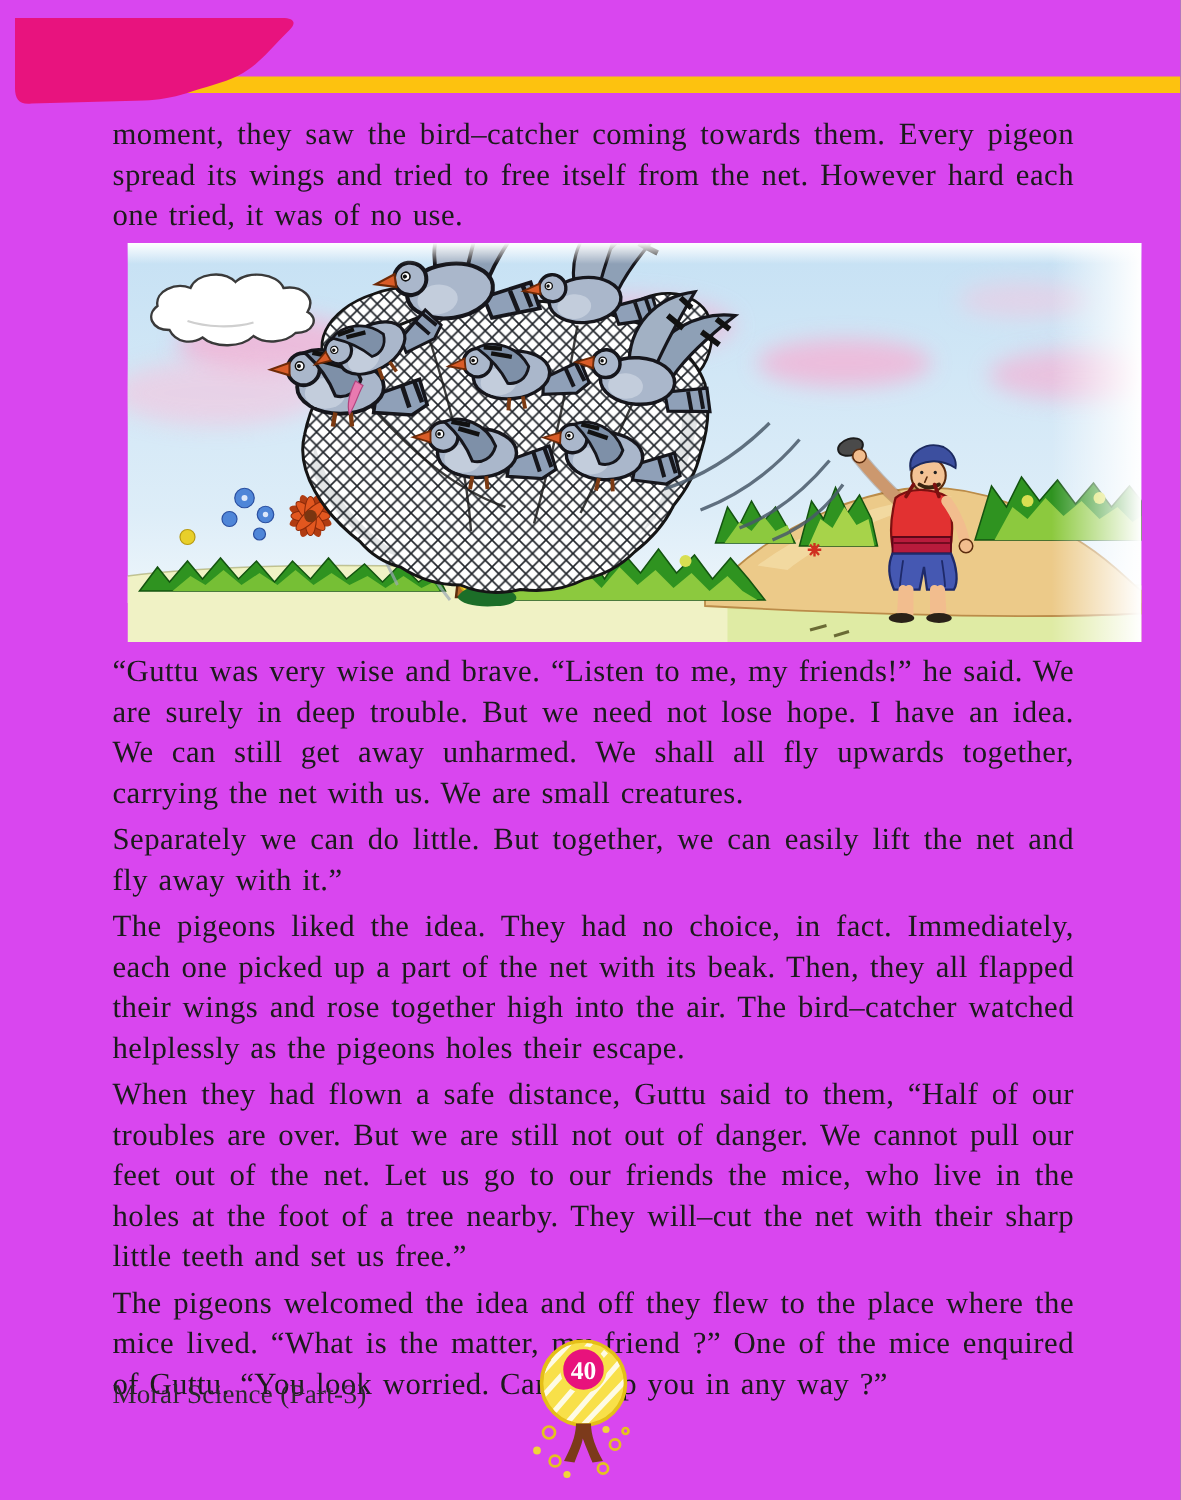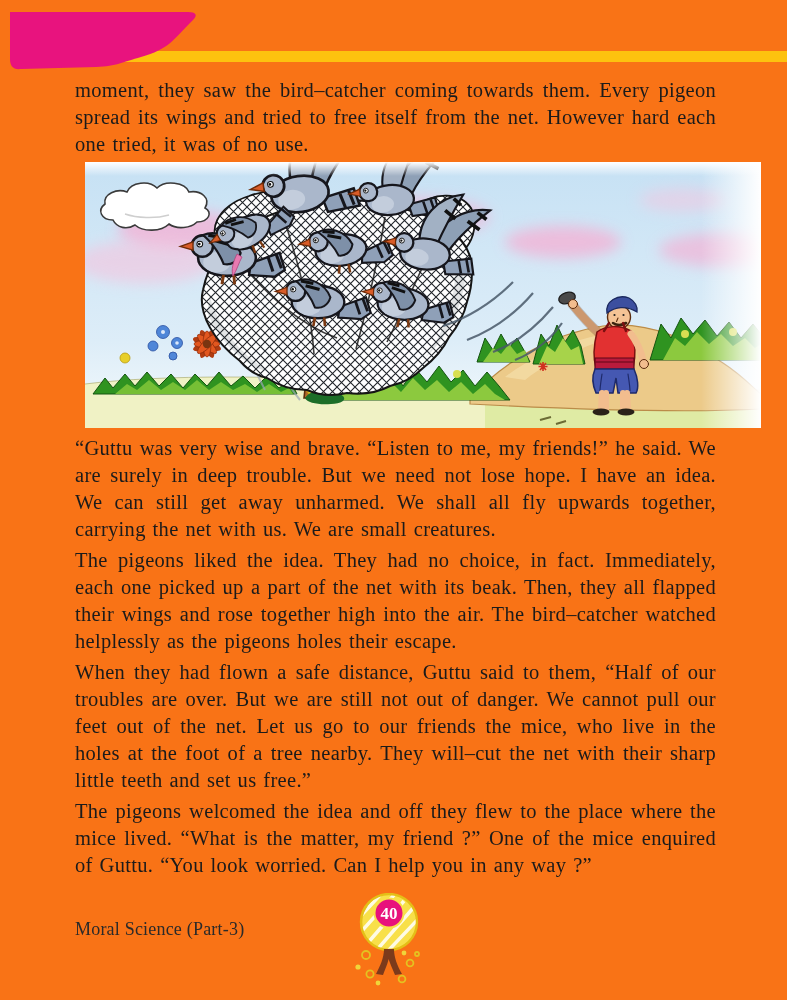--- a/index.html
+++ b/index.html
@@ -1,17 +1,17 @@
 <!DOCTYPE html>
 <html><head>
 <meta charset="utf-8">
 <style>
   html,body{margin:0;padding:0;background:#9a9a9a;}
   .page{
-    position:relative;width:787px;height:1000px;background:#f97316;
+    position:relative;width:787px;height:1000px;background:#d946ef;
     margin:0 auto;overflow:hidden;
     font-family:"Liberation Serif","DejaVu Serif",serif;
   }
   
   .header-rule{
     position:absolute;left:112px;top:51px;width:675px;height:11px;
     background:#fdc20f;
   }
   .header-swoosh{position:absolute;left:0;top:0;}
   
@@ -255,20 +255,21 @@
         </g>
 
         <path d="M455 258 l11 -3 M471 262 l10 -3" stroke="#6b6b35" stroke-width="2" fill="none"></path>
 
         <rect x="616" y="0" width="60" height="266" fill="url(#fadeR)"></rect>
         <rect x="0" y="0" width="676" height="14" fill="url(#fadeT)"></rect>
       </svg>
     </figure>
 
     <p>“Guttu was very wise and brave. “Listen to me, my friends!” he said. We are surely in deep trouble. But we need not lose hope. I have an idea. We can still get away unharmed. We shall all fly upwards together, carrying the net with us. We are small creatures.</p>
+    <p>Separately we can do little. But together, we can easily lift the net and fly away with it.”</p>
     <p>The pigeons liked the idea. They had no choice, in fact. Immediately, each one picked up a part of the net with its beak. Then, they all flapped their wings and rose together high into the air. The bird–catcher watched helplessly as the pigeons holes their escape.</p>
     <p>When they had flown a safe distance, Guttu said to them, “Half of our troubles are over. But we are still not out of danger. We cannot pull our feet out of the net. Let us go to our friends the mice, who live in the holes at the foot of a tree nearby. They will–cut the net with their sharp little teeth and set us free.”</p>
     <p class="last">The pigeons welcomed the idea and off they flew to the place where the mice lived. “What is the matter, my friend ?” One of the mice enquired of Guttu. “You look worried. Can I help you in any way ?”</p>
   </main>
 
   <span class="footer-title">Moral Science (Part-3)</span>
 
   <svg class="page-badge" width="100" height="100" viewBox="0 0 100 100">
     <defs>
       <clipPath id="crownClip">

